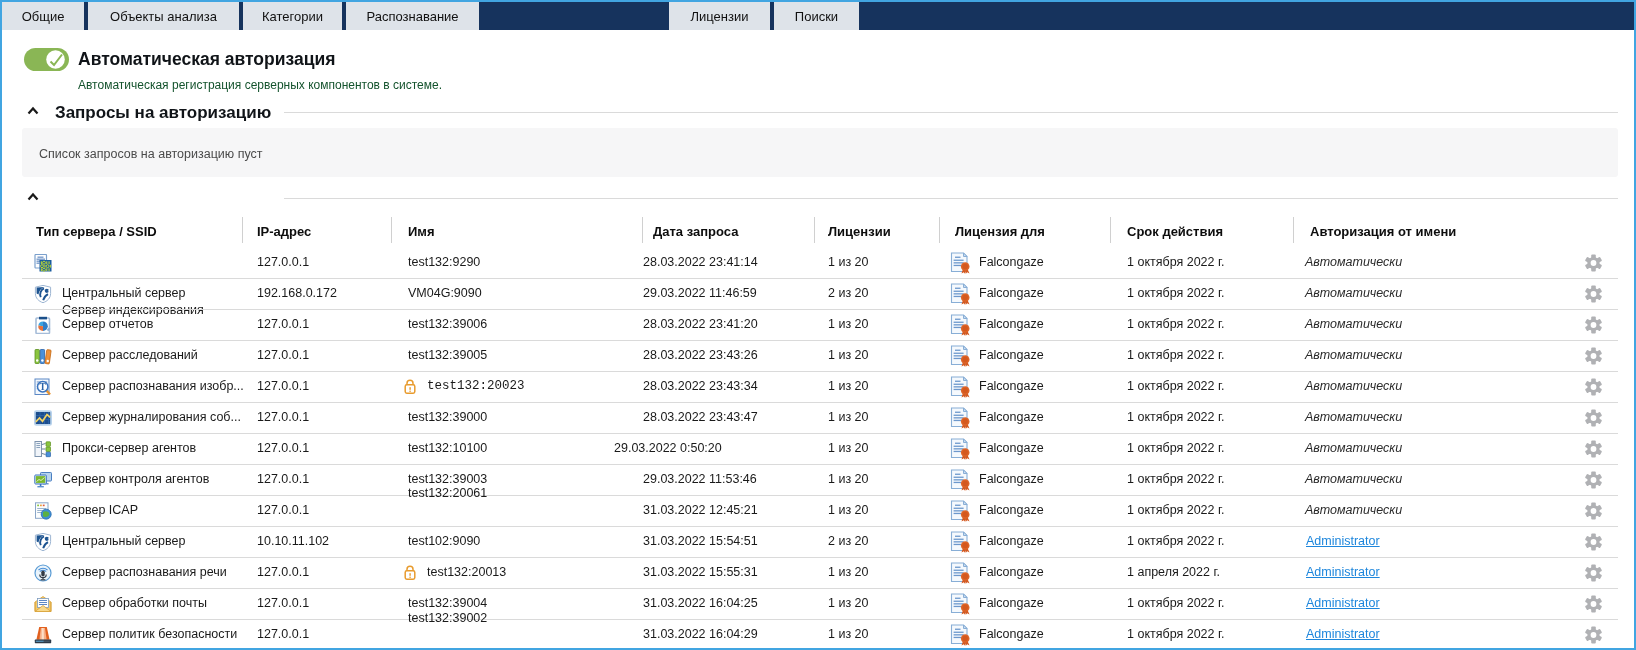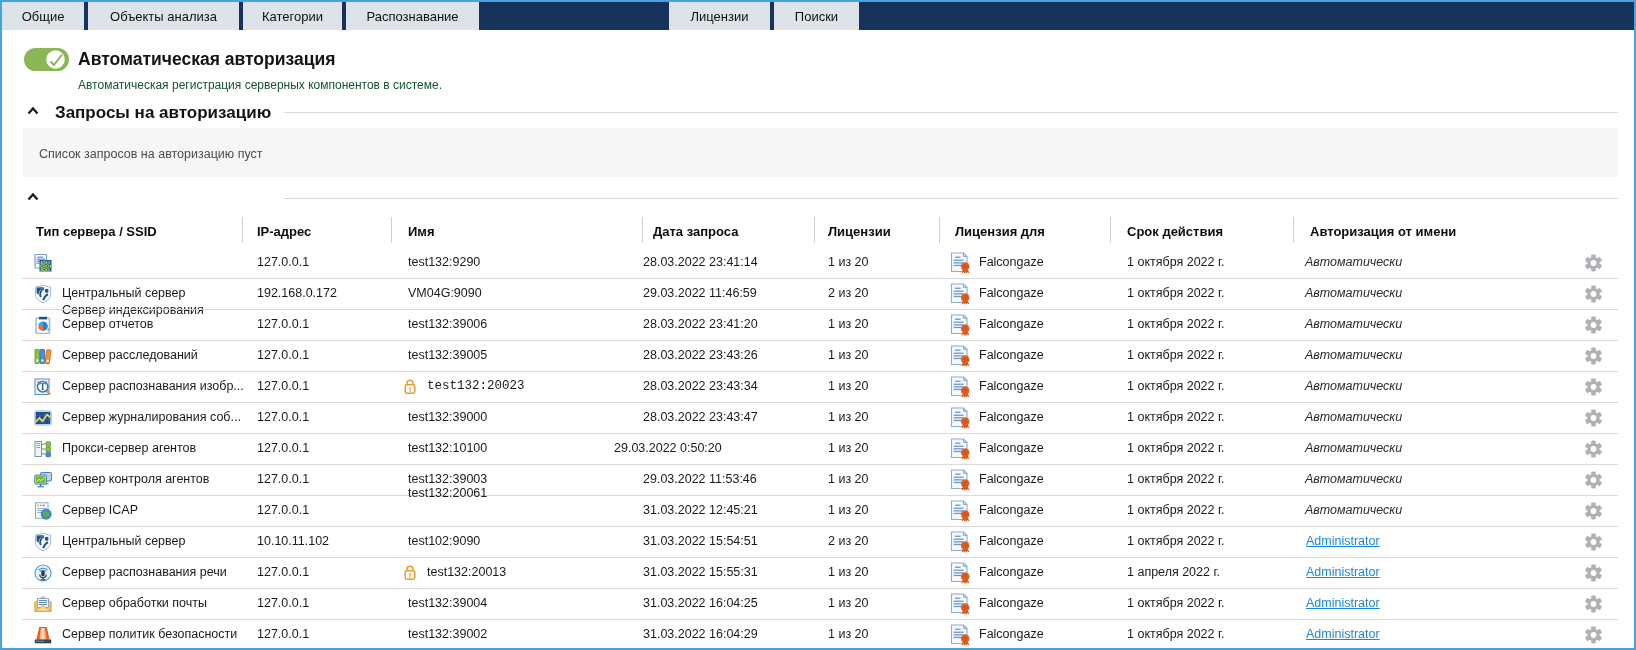--- a/index.html
+++ b/index.html
@@ -659,21 +659,21 @@
         <path d="M5.2 1 L12.8 1 L15.6 13.8 L2.4 13.8 Z" fill="#e2601e"></path>
         <path d="M6.8 2 L11 2 L12.6 13.8 L5.4 13.8 Z" fill="#f6b088"></path>
         <path d="M7.8 2 L9.6 2 L10 13.8 L7.6 13.8 Z" fill="#fcdfc8"></path>
         <rect x="0.8" y="13.6" width="16.4" height="3.6" rx="0.6" fill="#2d3a48"></rect>
         <rect x="1.8" y="14.7" width="8" height="1.1" fill="#5b9ec9"></rect>
         <rect x="9.8" y="14.7" width="6" height="1.1" fill="#4a5a6a"></rect>
       </svg>
     </div>
 <div class="cell" style="left:60px;top:625px;">Сервер политик безопасности</div>
 <div class="cell" style="left:255px;top:625px;">127.0.0.1</div>
-<div class="cell" style="left:406px;top:625px;">test132:39002</div>
+<div class="cell" style="left:406px;top:609px;">test132:39002</div>
 <div class="cell" style="left:641px;top:625px;">31.03.2022 16:04:29</div>
 <div class="cell" style="left:826px;top:625px;">1 из 20</div>
 <div class="abs" style="left:948px;top:622px;">
       <svg width="23" height="22" viewBox="0 0 23 22">
         <path d="M1.5 1 L13.5 1 L17 4.5 L17 19.5 L1.5 19.5 Z" fill="#f5f9fd" stroke="#88aed6" stroke-width="1.1"></path>
         <path d="M13.5 1 L13.5 4.5 L17 4.5 Z" fill="#cfe0f2" stroke="#88aed6" stroke-width="1"></path>
         <rect x="5" y="4.6" width="5.5" height="1.3" fill="#6d98cc"></rect>
         <rect x="3.6" y="7.6" width="10" height="1.3" fill="#6d98cc"></rect>
         <rect x="3.6" y="10.2" width="10" height="1.3" fill="#6d98cc"></rect>
         <rect x="3.6" y="12.8" width="8" height="1.3" fill="#6d98cc"></rect>

